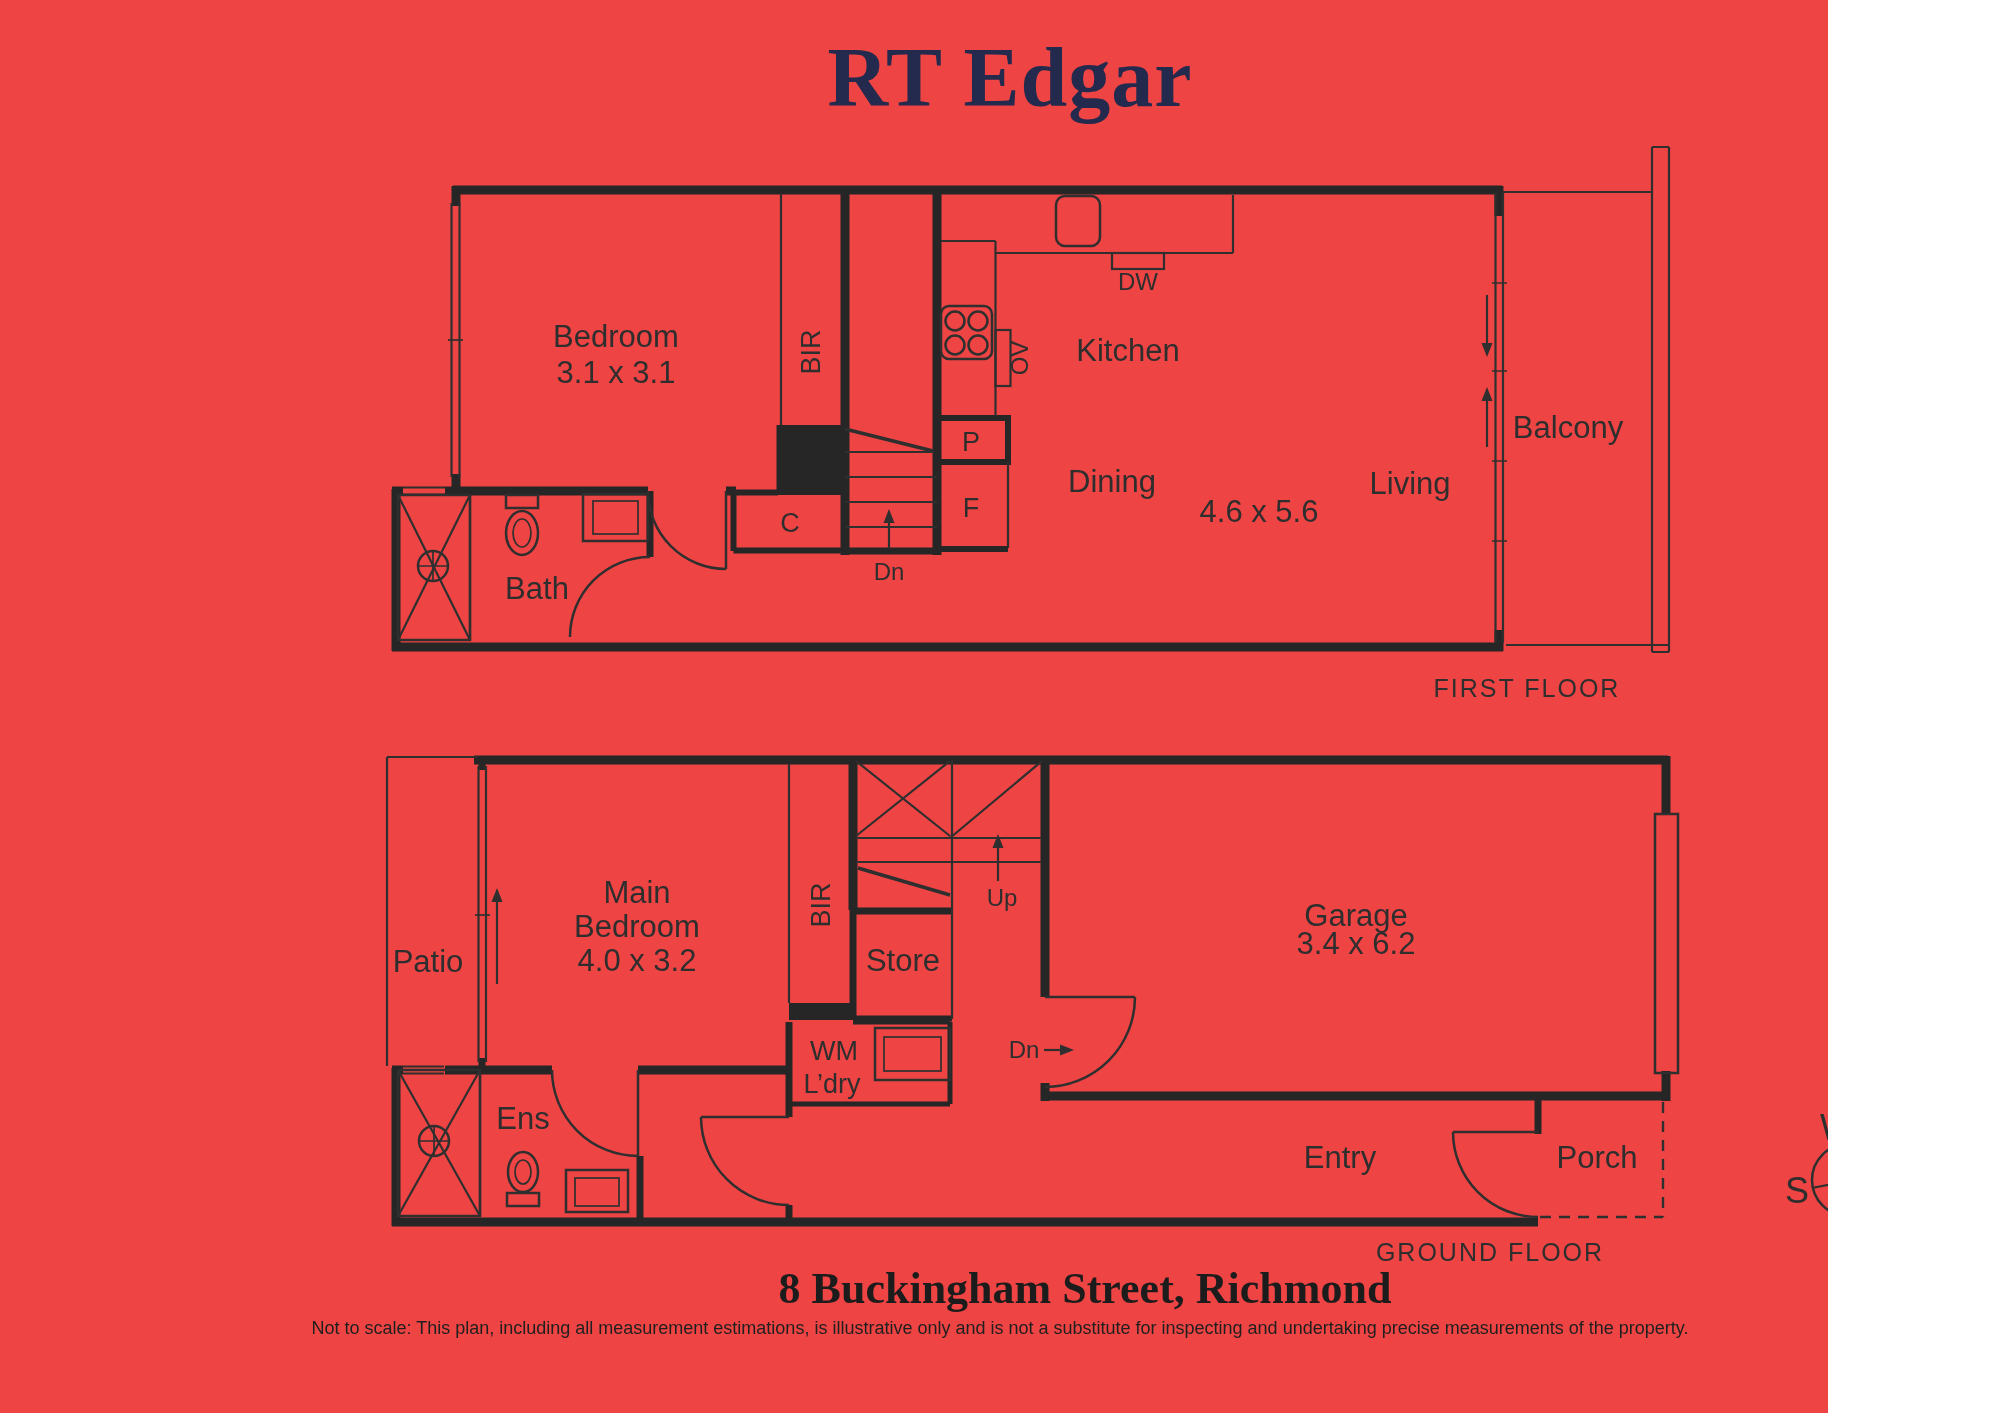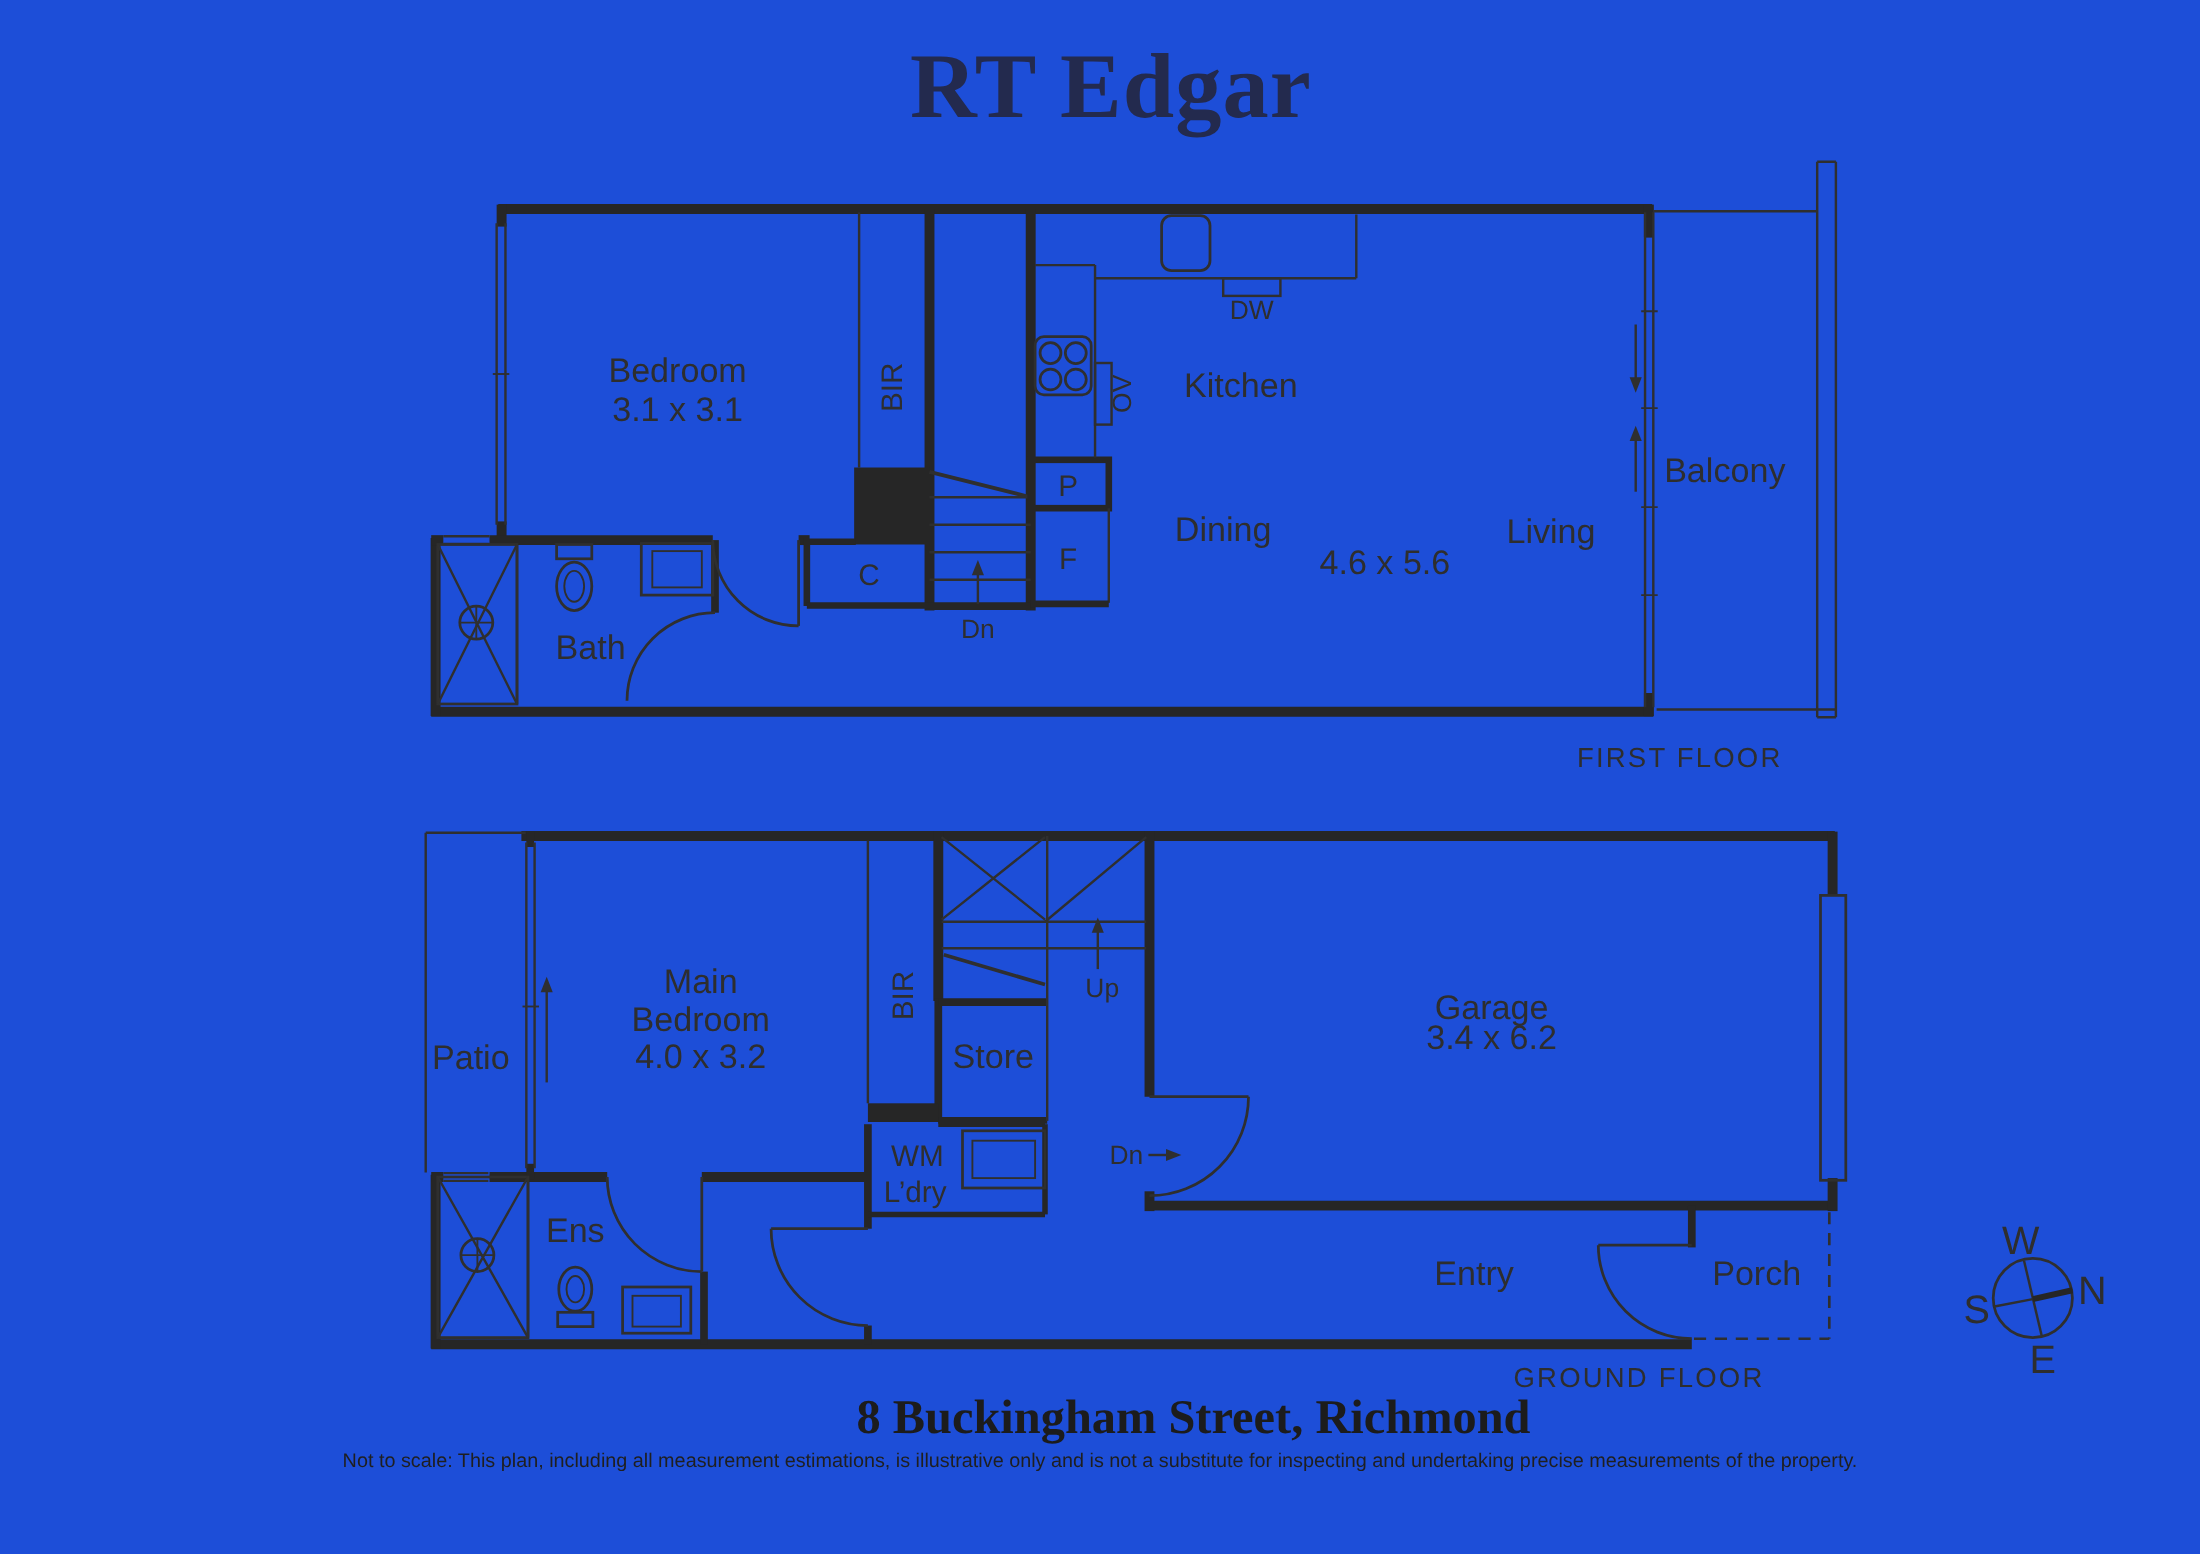--- a/index.html
+++ b/index.html
@@ -1,16 +1,16 @@
 <!DOCTYPE html>
 <html><head>
 <meta charset="utf-8">
 <style>
   html,body{margin:0;padding:0;background:#ffffff;}
-  .page{position:relative;width:2000px;height:1413px;background:#1d4ed8;overflow:hidden;}
+  .page{position:relative;width:1828px;height:1413px;background:#ef4444;overflow:hidden;}
   svg{position:absolute;inset:0;}
 
   
   .w9{stroke:#262626;stroke-width:9;fill:none;}
   .w7{stroke:#262626;stroke-width:7;fill:none;}
   .w6{stroke:#262626;stroke-width:6;fill:none;}
   .w5{stroke:#262626;stroke-width:5;fill:none;}
   .w35{stroke:#2f2f2f;stroke-width:3.4;fill:none;}
   .thin{stroke:#2f2f2f;stroke-width:2.2;fill:none;}
   .fixt{stroke:#2f2f2f;stroke-width:2.5;fill:none;}

